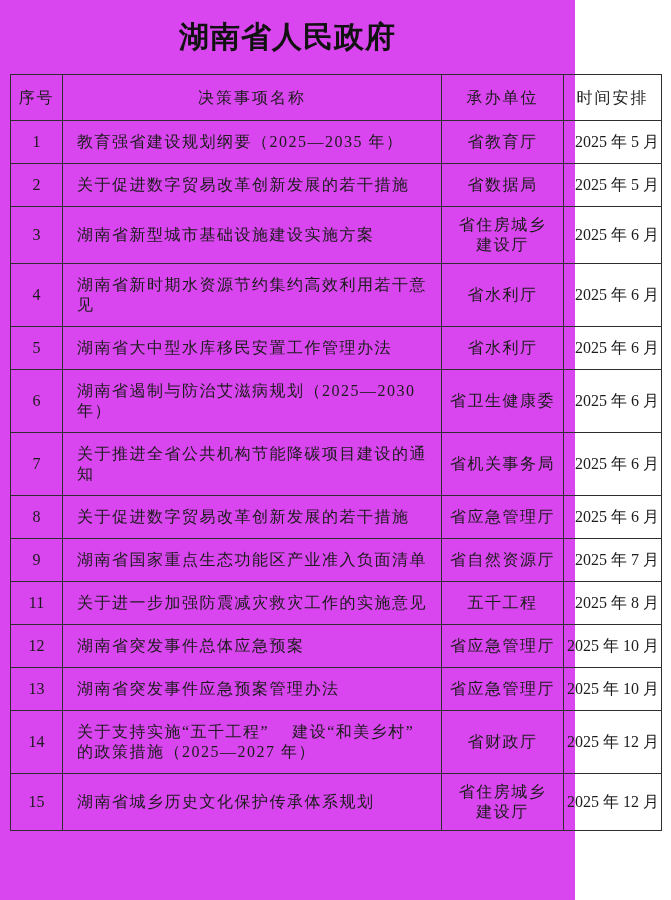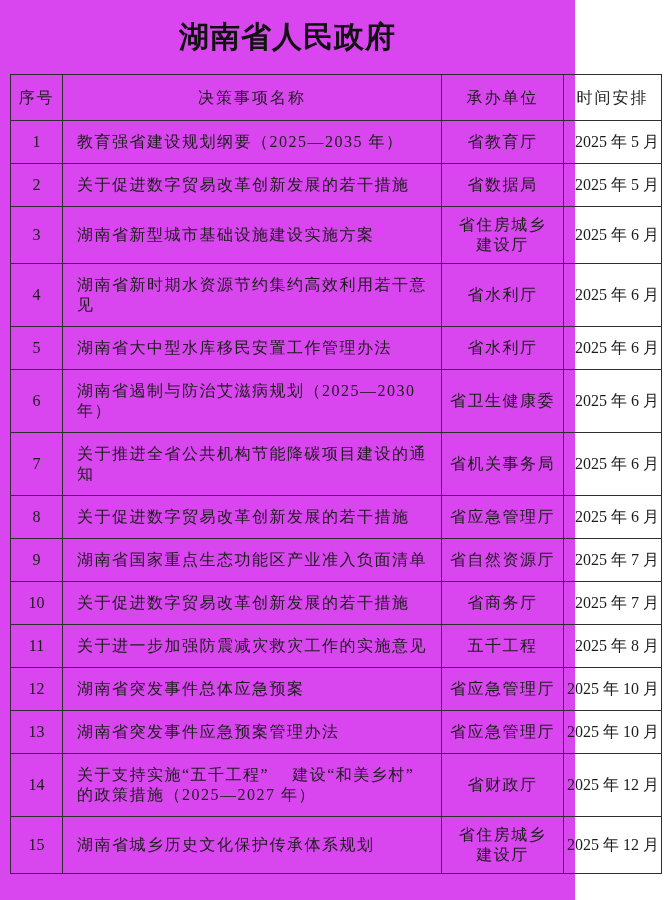--- a/index.html
+++ b/index.html
@@ -141,26 +141,20 @@
     <td class="cell-time">2025 年 6 月</td>
   </tr>
 
   <tr>
     <td class="cell-no">9</td>
     <td class="cell-name">湖南省国家重点生态功能区产业准入负面清单</td>
     <td class="cell-unit">省自然资源厅</td>
     <td class="cell-time">2025 年 7 月</td>
   </tr>
 
-  <tr>
-    <td class="cell-no">10</td>
-    <td class="cell-name">关于促进数字贸易改革创新发展的若干措施</td>
-    <td class="cell-unit">省商务厅</td>
-    <td class="cell-time">2025 年 7 月</td>
-  </tr>
 
   <tr>
     <td class="cell-no">11</td>
     <td class="cell-name">关于进一步加强防震减灾救灾工作的实施意见</td>
     <td class="cell-unit">五千工程</td>
     <td class="cell-time">2025 年 8 月</td>
   </tr>
 
   <tr>
     <td class="cell-no">12</td>

